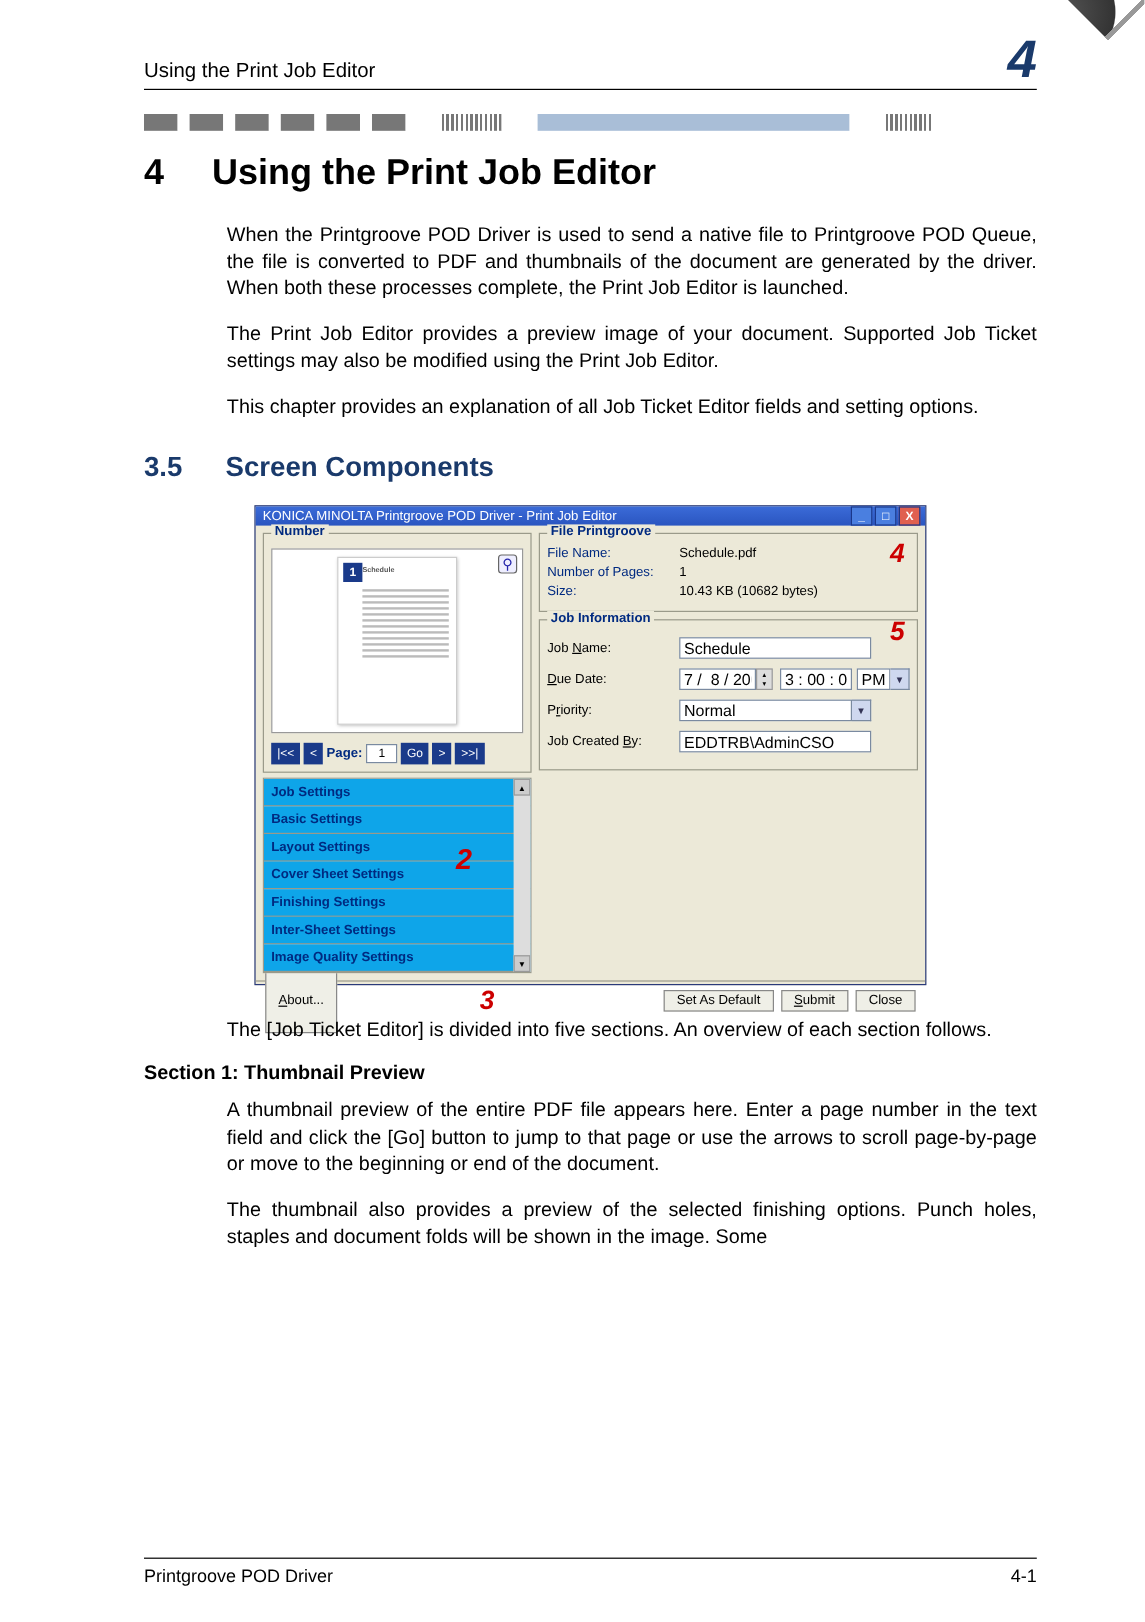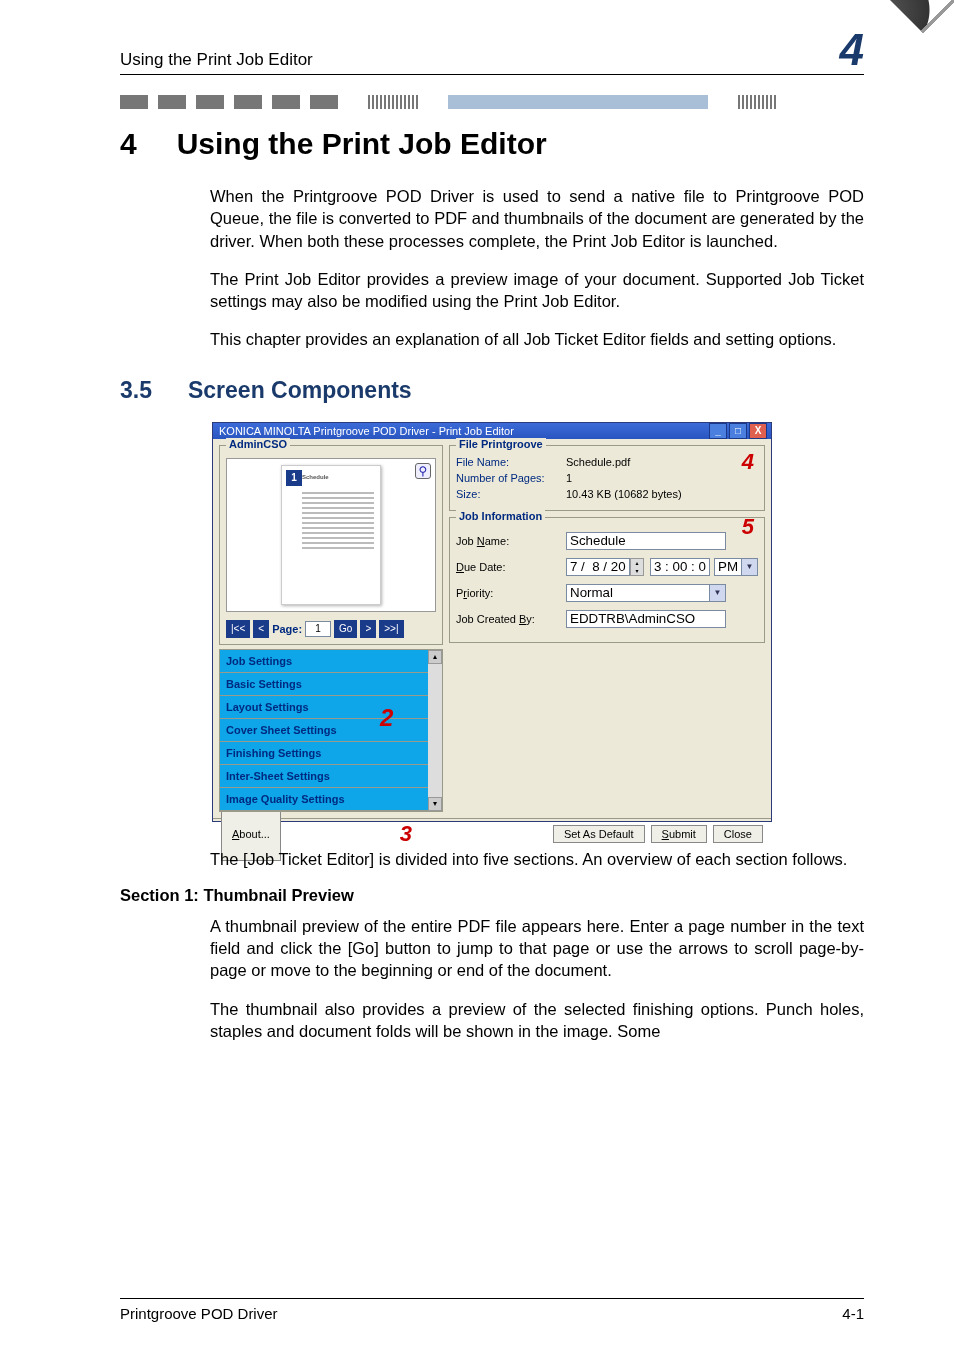--- a/index.html
+++ b/index.html
@@ -39,21 +39,21 @@
   }
   .decor-bar { margin: 18px 0 10px 0; height: 14px; display:flex; gap:0; }
   .db { height:14px; }
   .db.g { background:#777; }
   .db.w { background:#fff; }
   .db.stripes { background: repeating-linear-gradient(90deg,#777 0 2px,#fff 2px 4px); }
   .db.plain { background:#a9bed7; }
   h1.title { font-size: 30px; font-weight: bold; margin: 18px 0 24px 0; display:flex; gap:40px; }
   .title-num { }
   .body-text { font-size: 16.5px; line-height: 1.35; margin: 0 0 16px 0; text-align: justify; }
-  .indent { margin-left: 90px; }
+  .indent { margin-left: 69px; }
   h2.section { font-size: 23px; font-weight: bold; color:#1a3a6b; margin: 26px 0 18px 0; display:flex; gap:36px; }
   .sub-head { font-size: 16.5px; font-weight: bold; margin: 16px 0 10px 0; }
   .footer {
     position: absolute; left: 120px; right: 90px; bottom: 30px;
     border-top: 1px solid #000;
     display:flex; justify-content:space-between;
     padding-top: 6px; font-size: 15px;
   }
 
   
@@ -180,21 +180,21 @@
         <span>KONICA MINOLTA Printgroove POD Driver - Print Job Editor</span>
         <span class="wbtns">
           <span class="wbtn min">_</span>
           <span class="wbtn max">□</span>
           <span class="wbtn cls">X</span>
         </span>
       </div>
       <div class="shot-body">
         <div class="left-col">
           <div class="groupbox preview-box">
-            <span class="legend">AdminCSO</span>
+            <span class="legend">Number</span>
             <span class="big-red">1</span>
             <div class="thumb-area">
               <span class="zoom-icon">⚲</span>
               <div class="thumb-page">
                 <span class="thumb-pnum">1</span>
                 <span class="thumb-title">Schedule</span>
                 <div class="thumb-lines">
                   <div></div>
                     <div></div>
                     <div></div>

